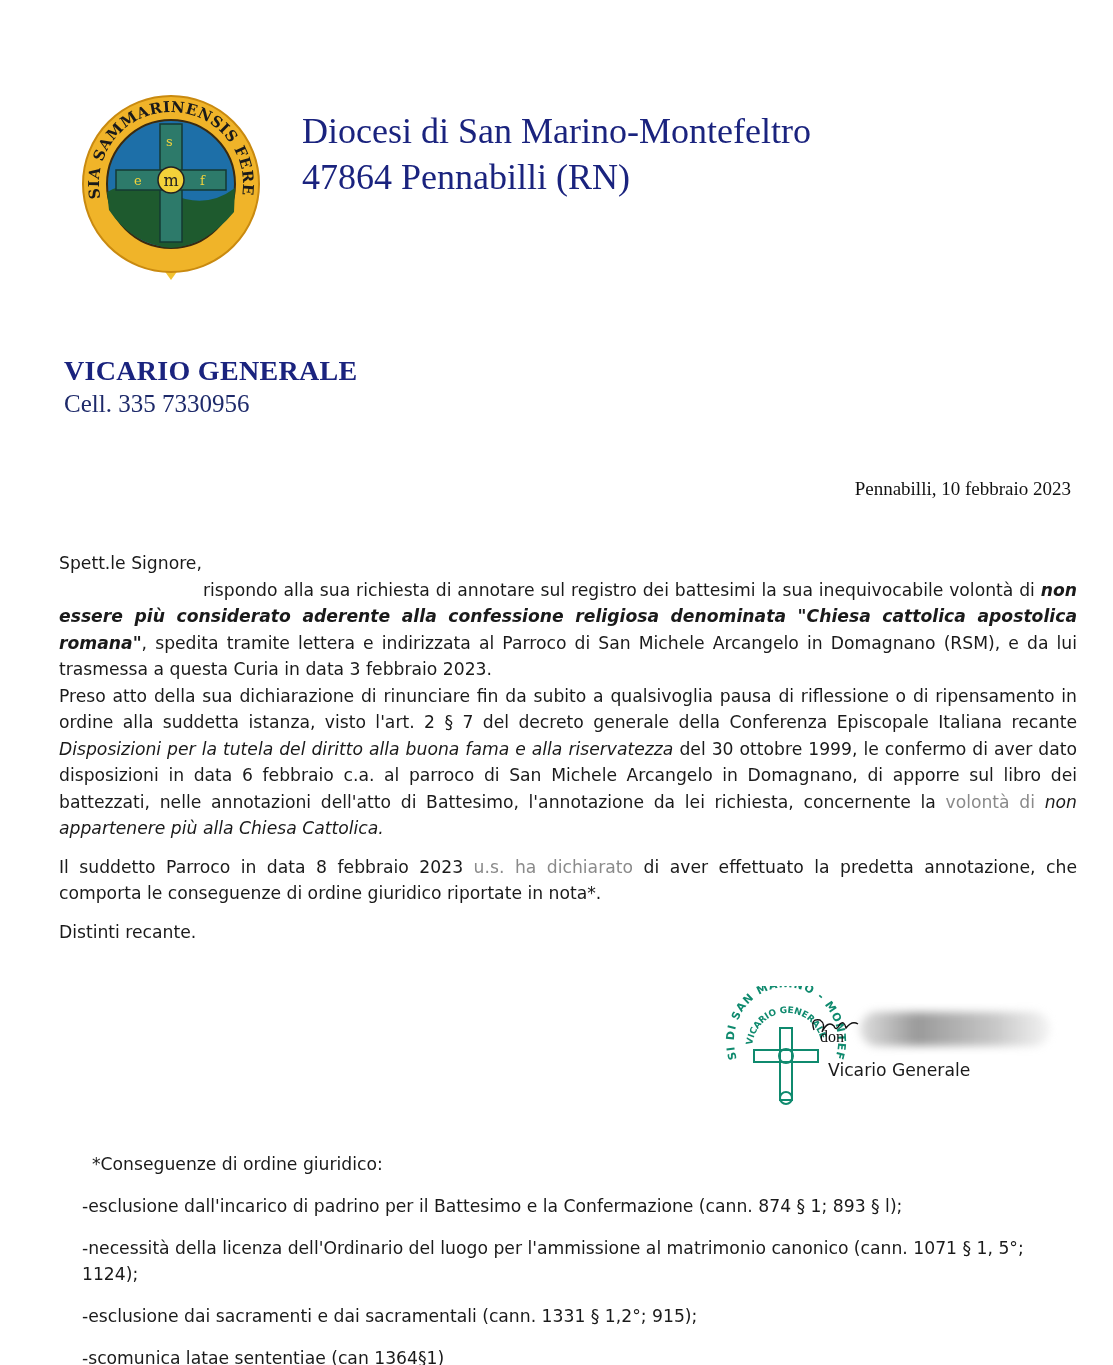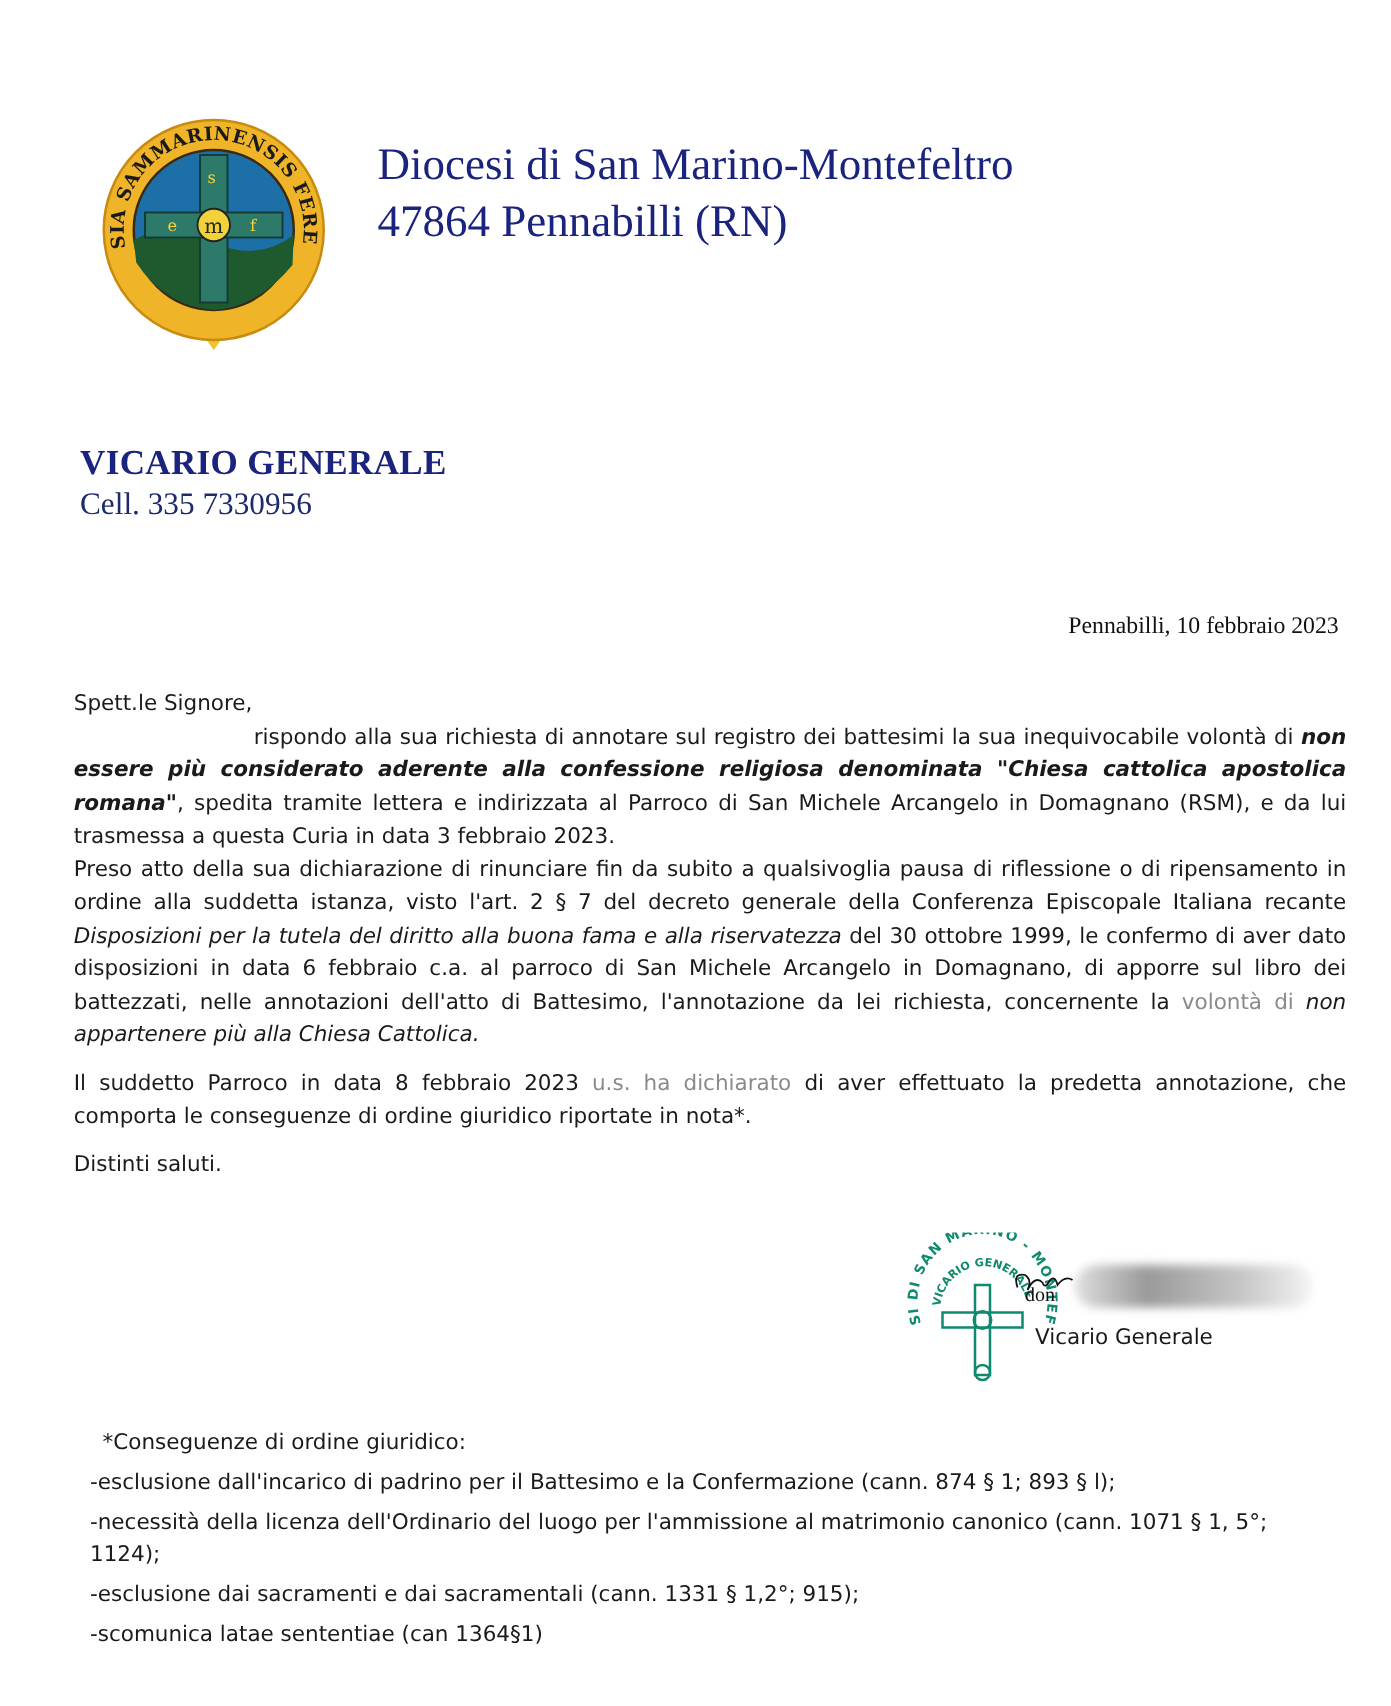--- a/index.html
+++ b/index.html
@@ -8,39 +8,39 @@
   .sans { font-family: "DejaVu Sans", "Liberation Sans", sans-serif; }
 
   #logo { position: absolute; left: 76px; top: 84px; width: 190px; height: 200px; }
   #header-address { position: absolute; left: 302px; top: 108px; color: #1a237e; font-size: 36px; line-height: 46px; }
   #header-address div { white-space: nowrap; }
 
   #vicar-block { position: absolute; left: 64px; top: 354px; color: #1a237e; }
   #vicar-title { font-size: 28px; font-weight: bold; letter-spacing: 0.3px; line-height: 34px; }
   #vicar-phone { font-size: 25px; line-height: 32px; color: #1e2a6a; }
 
-  #date-line { position: absolute; right: 42px; top: 490px; font-size: 19px; color: #111; }
+  #date-line { position: absolute; right: 42px; top: 478px; font-size: 19px; color: #111; }
 
   #body-text { position: absolute; left: 59px; top: 550px; width: 1018px; font-size: 17.2px; line-height: 26.5px; color: #1a1a1a; }
   #body-text p { margin: 0; }
   .just { text-align: justify; }
   .indent { padding-left: 144px; }
   .gap { height: 12px; }
   .faded { color: #8a8a8a; }
 
   #stamp { position: absolute; left: 724px; top: 986px; width: 125px; height: 135px; }
   #sig-redact { position: absolute; left: 860px; top: 1012px; width: 190px; height: 34px; border-radius: 20px;
     background: linear-gradient(90deg, rgba(150,150,150,0.3), rgba(120,120,120,0.75) 30%, rgba(160,160,160,0.6) 70%, rgba(200,200,200,0.2));
     filter: blur(4px); }
   #sig-don { position: absolute; left: 820px; top: 1028px; font-size: 16px; color: #111; font-family: Liberation Serif, serif; }
   #sig-scribble { position: absolute; left: 806px; top: 1010px; width: 60px; height: 40px; }
   #sig-role { position: absolute; left: 828px; top: 1060px; font-size: 17.2px; color: #1a1a1a; }
 
   #notes { position: absolute; left: 66px; top: 1135px; width: 1000px; font-size: 17.2px; line-height: 26px; color: #1a1a1a; }
-  #notes div { margin: 6px; }
+  #notes div { margin: 16px; }
   #notes-title { padding-left: 10px; }
 </style>
 </head>
 <body>
 
 <svg id="logo" viewBox="0 0 190 200">
   <defs>
     <path id="sealArc" d="M 24 112 A 72 72 0 1 1 166 112"></path>
   </defs>
   <path d="M82 178 L95 196 L108 178 Z" fill="#f2c230"></path>
@@ -71,21 +71,21 @@
 
 <div id="date-line" class="serif">Pennabilli, 10 febbraio 2023</div>
 
 <div id="body-text" class="sans">
   <p>Spett.le Signore,</p>
   <p class="just"><span class="indent" style="padding-left:144px"></span><span>rispondo alla sua richiesta di annotare sul registro dei battesimi la sua inequivocabile volontà di </span><b><i>non essere più considerato aderente alla confessione religiosa denominata "Chiesa cattolica apostolica romana"</i></b><span>, spedita  tramite lettera e indirizzata al Parroco di San Michele Arcangelo in Domagnano (RSM), e da lui trasmessa a questa Curia in data 3 febbraio 2023.</span></p>
   <p class="just"><span>Preso atto della sua dichiarazione di rinunciare fin da subito a qualsivoglia pausa di riflessione o di ripensamento in ordine alla suddetta istanza, visto l'art. 2 § 7 del decreto generale della Conferenza Episcopale Italiana recante </span><i>Disposizioni per la tutela del diritto alla buona fama e alla riservatezza</i><span> del 30 ottobre 1999, le confermo di aver dato disposizioni in data 6 febbraio c.a.  al parroco di San Michele Arcangelo in Domagnano, di apporre sul libro dei battezzati, nelle annotazioni dell'atto di Battesimo, l'annotazione da lei richiesta, concernente la </span><span class="faded">volontà di </span><i>non appartenere più alla Chiesa Cattolica.</i></p>
   <div class="gap"></div>
   <p class="just"><span>Il suddetto Parroco in data 8 febbraio 2023 </span><span class="faded">u.s. ha dichiarato</span><span> di aver effettuato la predetta annotazione, che comporta le conseguenze di ordine giuridico riportate in nota*.</span></p>
   <div class="gap"></div>
-  <p>Distinti saluti.</p>
+  <p>Distinti recante.</p>
 </div>
 
 <svg id="stamp" viewBox="0 0 125 135">
   <defs>
     <path id="stampOuter" d="M 12 70 A 52 54 0 1 1 112 70"></path>
     <path id="stampInner" d="M 28 66 A 35 36 0 0 1 98 60"></path>
     <path id="stampBottom" d="M 20 98 A 50 40 0 0 0 104 98"></path>
   </defs>
   <text font-family="DejaVu Sans, sans-serif" font-size="11" font-weight="bold" fill="#0f8a6e" letter-spacing="1">
     <textPath href="#stampOuter" startOffset="50%" text-anchor="middle">DIOCESI DI SAN MARINO - MONTEFELTRO</textPath>

